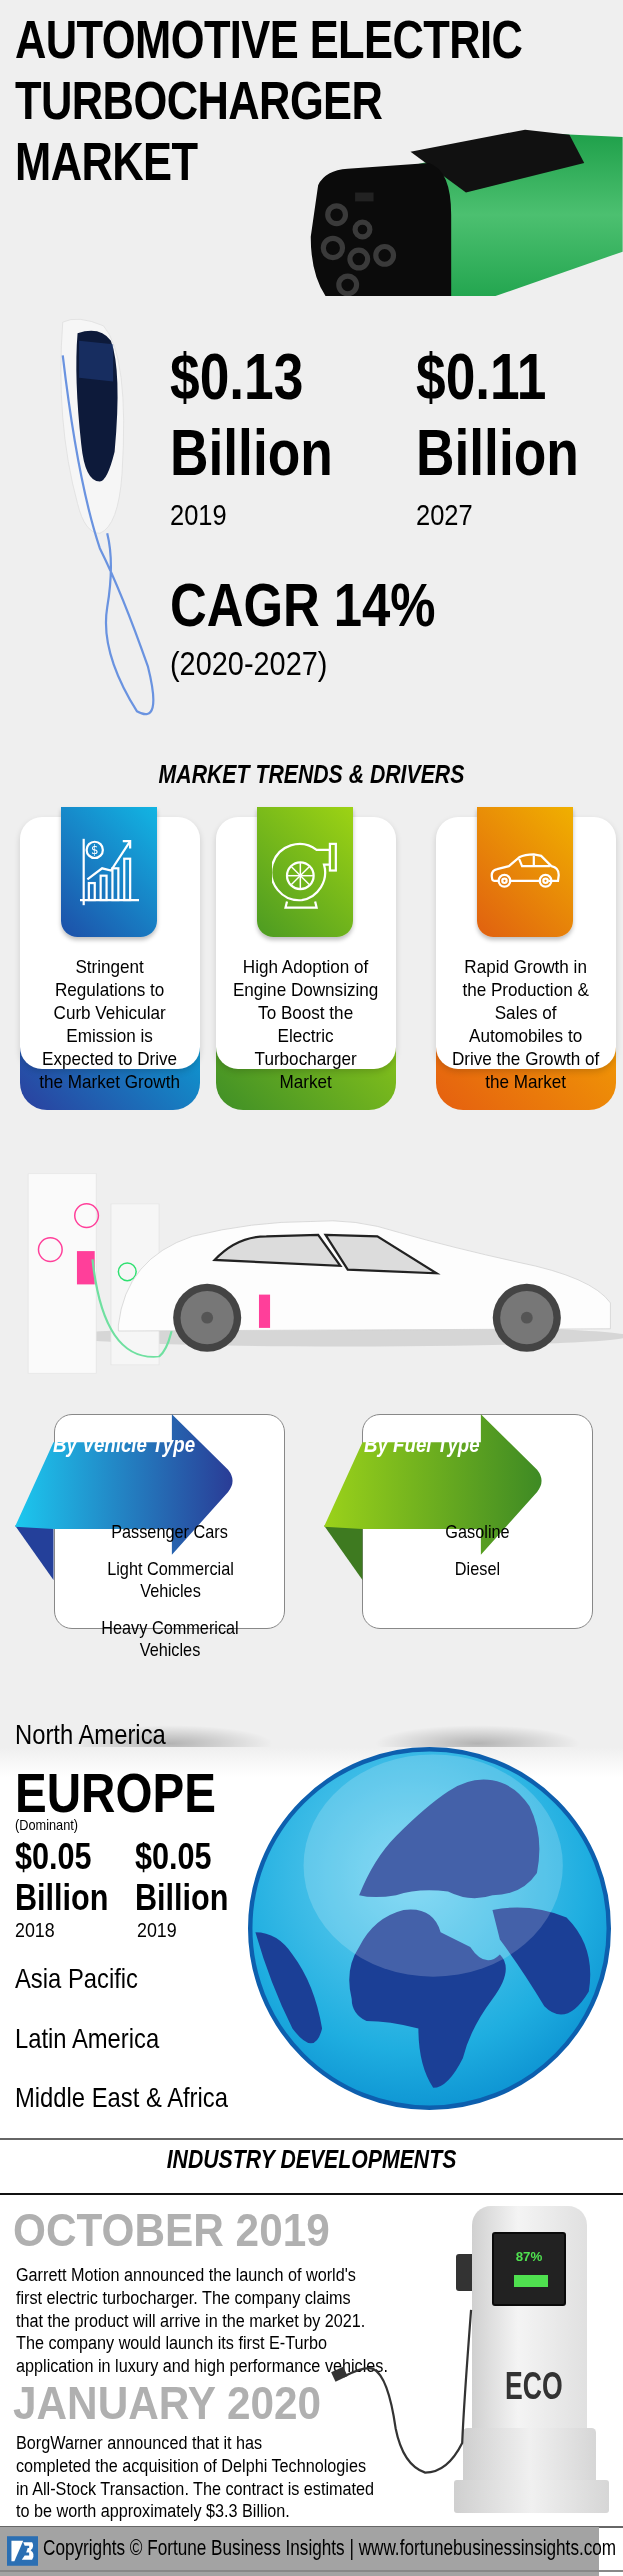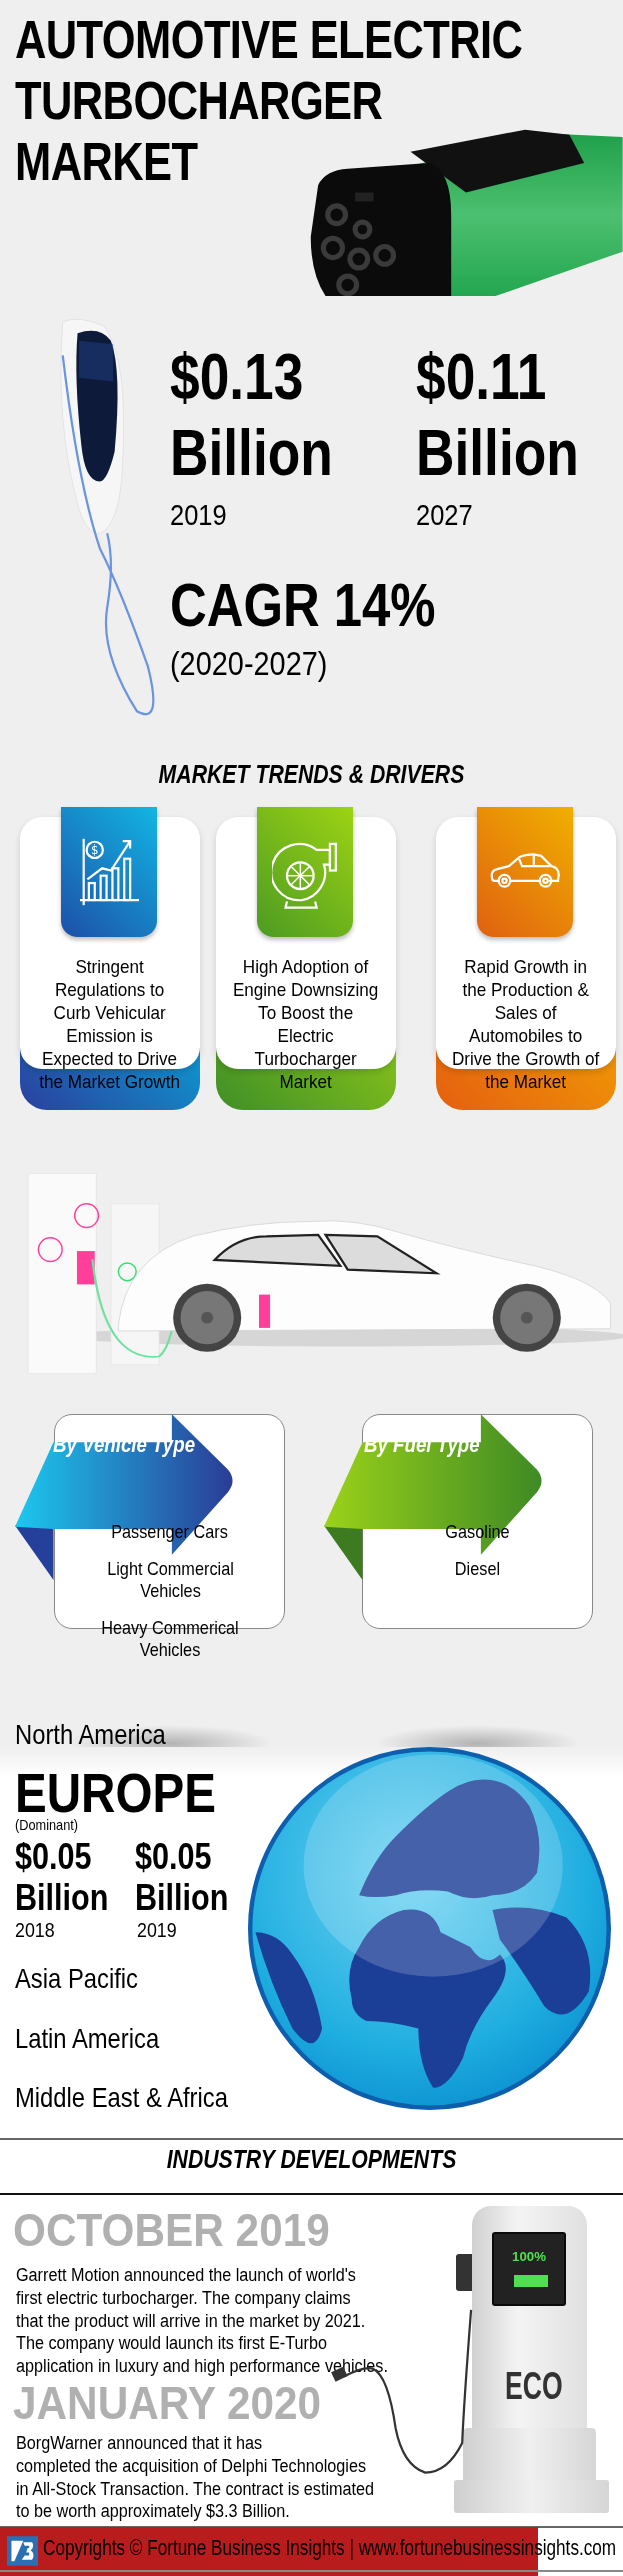--- a/index.html
+++ b/index.html
@@ -236,33 +236,33 @@
 <div class="dev-text" style="top:2432px">BorgWarner announced that it has</div>
 <div class="dev-text" style="top:2455px">completed the acquisition of Delphi Technologies</div>
 <div class="dev-text" style="top:2478px">in All-Stock Transaction. The contract is estimated</div>
 <div class="dev-text" style="top:2500px">to be worth approximately $3.3 Billion.</div>
 
 <div class="abs" style="left:472px;top:2206px;width:115px;height:311px">
   <div class="abs" style="left:0;top:0;width:115px;height:252px;background:linear-gradient(90deg,#d0d0d0,#f4f4f4 40%,#e0e0e0);border-radius:19px 19px 0 0"></div>
   <div class="abs" style="left:-9px;top:222px;width:133px;height:63px;background:linear-gradient(90deg,#cfcfcf,#f0f0f0,#d6d6d6);border-radius:4.4px"></div>
   <div class="abs" style="left:-18.5px;top:274px;width:155px;height:33px;background:linear-gradient(90deg,#cfcfcf,#f0f0f0,#d6d6d6);border-radius:3px"></div>
   <div class="abs" style="left:20px;top:26px;width:74px;height:74px;background:#222;border:2.2px solid #0a0a0a;border-radius:3px">
-    <div class="abs" style="left:0;top:15px;width:100%;text-align:center;color:#4fe04f;font-size:13.3px;font-weight:700">100%</div>
+    <div class="abs" style="left:0;top:15px;width:100%;text-align:center;color:#4fe04f;font-size:13.3px;font-weight:700">87%</div>
     <div class="abs" style="left:20px;top:41px;width:34px;height:12px;background:#4fe04f"></div>
   </div>
   <div class="abs" style="left:22px;top:159px;width:74px;text-align:center;color:#333;font-size:38px;font-weight:700;transform:scaleX(0.7)">ECO</div>
   <div class="abs" style="left:-16.3px;top:48px;width:16.3px;height:37px;background:#333;border-radius:3px 0 0 3px"></div>
 </div>
 <svg class="abs" style="left:329px;top:2295px" width="148" height="185" viewBox="0 0 200 250">
   <path d="M192 20 Q182 150 180 200 Q160 240 130 240 Q100 230 90 180 Q80 110 60 100 Q50 95 20 110" fill="none" stroke="#333" stroke-width="3"></path>
   <rect x="5" y="100" width="18" height="14" fill="#333" transform="rotate(-25 14 107)"></rect>
 </svg>
 
 <div class="abs" style="left:0;top:2526px;width:623px;height:1.5px;background:#666"></div>
-<div class="abs" style="left:0;top:2527px;width:538px;height:49px;background:#b91c1c">
+<div class="abs" style="left:0;top:2527px;width:599px;height:49px;background:#a3a3a3">
   <svg class="abs" style="left:7.4px;top:9px" width="31" height="30" viewBox="0 0 42 40">
     <rect x="0" y="0" width="42" height="40" fill="#2b6fb3"></rect>
     <path d="M6 6 L22 6 L10 34 L6 34 Z" fill="#fff"></path>
     <path d="M22 8 L34 8 Q38 14 32 19 Q39 24 34 32 L20 32 L24 26 L30 26 L30 22 L26 22 L28 16 L30 16 L30 13 L24 13 Z" fill="#fff"></path>
   </svg>
   <div class="abs" style="left:43px;top:10.4px;font-size:22px;line-height:1;transform:scaleX(0.78);transform-origin:left top;white-space:nowrap">Copyrights © Fortune Business Insights | www.fortunebusinessinsights.com</div>
 </div>
 <div class="abs" style="left:0;top:2570px;width:623px;height:2.2px;background:#888"></div>
 
 

